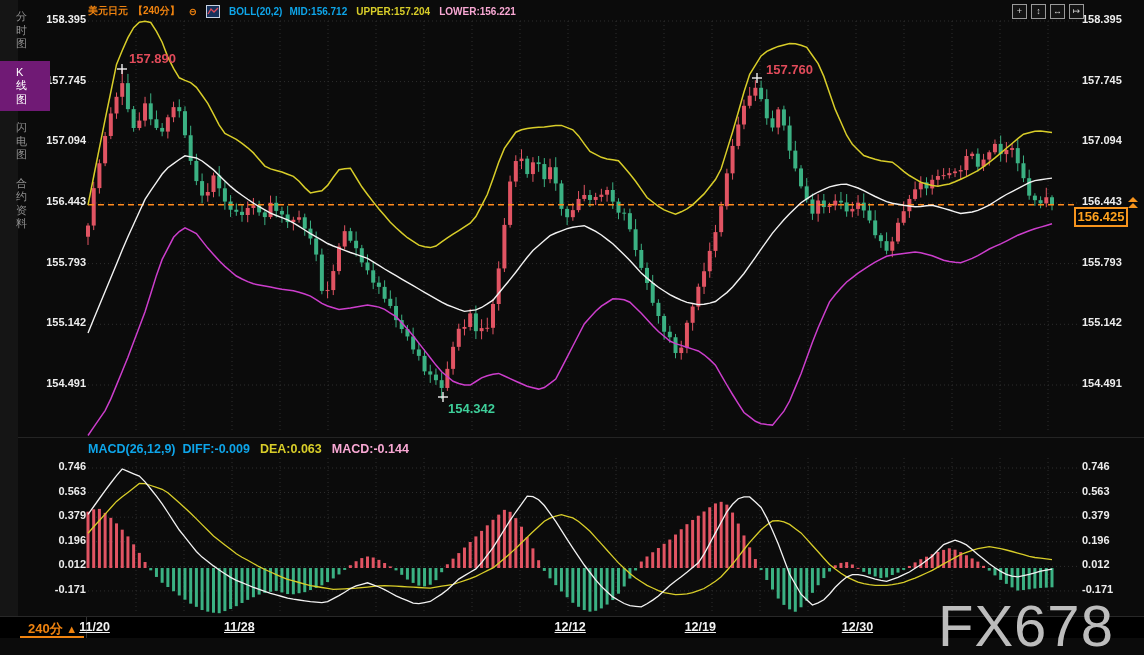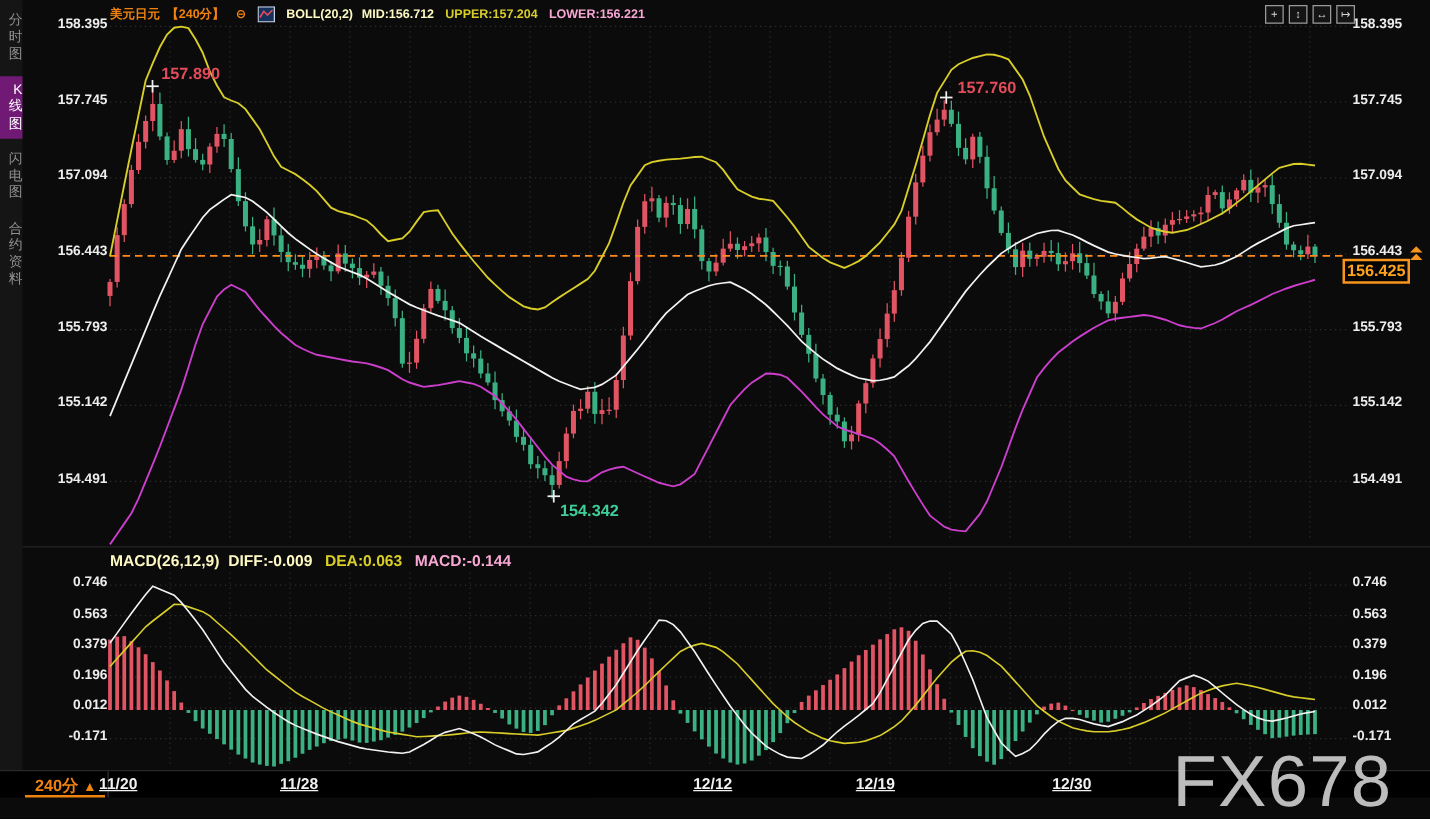--- a/index.html
+++ b/index.html
@@ -1,26 +1,26 @@
 <!DOCTYPE html>
 <html><head>
 <meta charset="utf-8">
 <style>
   html,body{margin:0;padding:0;background:#000;}
   .app{position:relative;width:1144px;height:655px;background:#0b0b0b;overflow:hidden;
        font-family:"Liberation Sans","DejaVu Sans",sans-serif;}
   
   .sidebar{position:absolute;left:0;top:0;width:18px;height:616px;background:#151515;z-index:6;}
-  .side-item{width:18px;margin:5px 0;padding:5px 0;color:#8f8f8f;font-size:11px;line-height:13.5px;
-             text-align:right;word-break:break-all;cursor:pointer;}
+  .side-item{width:18px;margin:5px 0;padding:5px 16px;color:#8f8f8f;font-size:11px;line-height:13.5px;
+             text-align:left;word-break:break-all;cursor:pointer;}
   .side-item.selected{background:#701a75;color:#fff;}
   
   .header{position:absolute;left:88px;top:3px;height:16px;display:flex;align-items:center;gap:9px;
           font-size:10px;font-weight:700;z-index:5;white-space:nowrap;}
-  .or{color:#f0830f;} .wh{color:#fef9c3;text-align:right;} .ye{color:#d8cd29;} .ma{color:#f9a8d4;}
+  .or{color:#f0830f;} .wh{color:#0ea5e9;text-align:right;} .ye{color:#d8cd29;} .ma{color:#f9a8d4;}
   .chart-ico{display:inline-block;width:14px;height:13px;}
   .corner{position:absolute;left:1012px;top:4px;display:flex;gap:4px;z-index:5;}
   .corner .ico{width:13px;height:13px;border:1px solid #9a9a9a;color:#d5d5d5;font-size:9px;
                line-height:12px;text-align:center;background:#141414;cursor:pointer;}
   
   .ytick{position:absolute;width:62px;font-size:11px;font-weight:600;color:#ededed;z-index:4;}
   .ytick.left{left:24px;text-align:right;}
   .ytick.right{left:1082px;text-align:left;}
   
   .macd-header{position:absolute;left:88px;top:442px;display:flex;gap:10px;font-size:12.5px;

